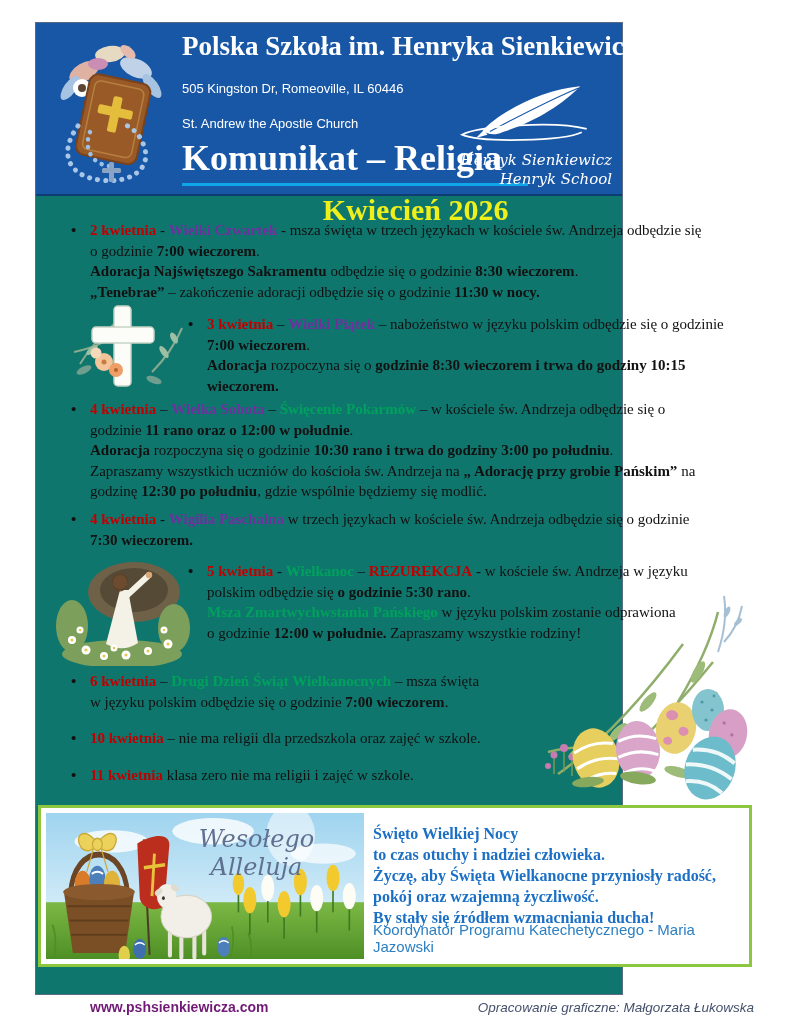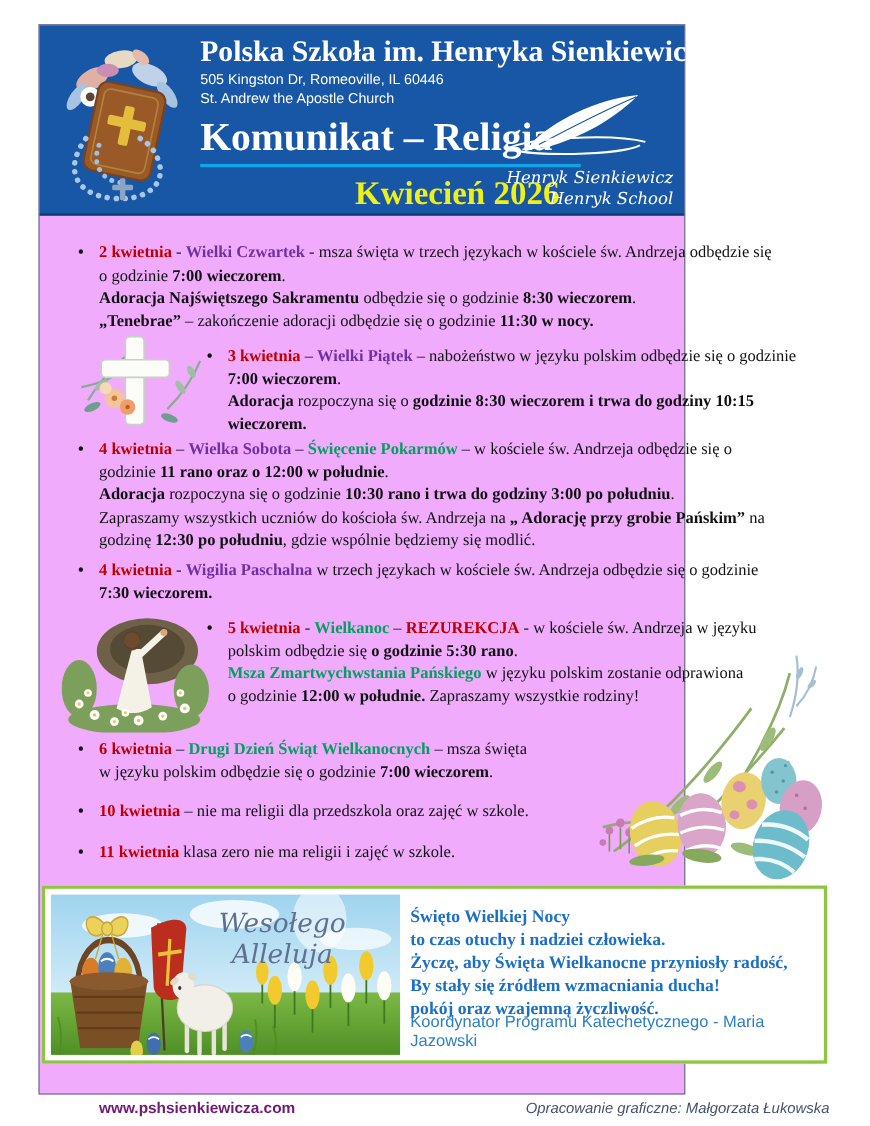--- a/index.html
+++ b/index.html
@@ -4,27 +4,27 @@
 <style>
   :root{
     --header-bg:#1857A6; --month-yellow:#EFEF1A; --date-red:#C00000;
     --event-purple:#7030A0; --event-green:#00A15D; --greeting-blue:#1B6FC5;
     --coordinator-blue:#2B7FC2; --box-border-green:#8DC63F;
   }
   *{box-sizing:border-box;}
   html,body{margin:0;padding:0;background:#fff;}
   .page{position:relative;width:791px;height:1024px;background:#fff;overflow:hidden;
         font-family:"Liberation Serif",serif;color:#111;}
-  .frame{position:absolute;left:35px;top:22px;width:588px;height:973px;border:1px solid #5b6b84;background:#f0abfc;text-decoration:underline;}
+  .frame{position:absolute;left:35px;top:22px;width:588px;height:973px;border:1px solid #5b6b84;background:#0f766e;text-decoration:underline;}
   
   .header{position:absolute;left:0;top:0;right:0;height:173px;background:var(--header-bg);border-bottom:2px solid #0e3d72;}
   .bible-wrap{position:absolute;left:4px;top:4px;width:142px;height:164px;}
   .header-text{position:absolute;left:146px;top:8px;color:#fff;white-space:nowrap;}
   .school-name{font-size:27px;font-weight:bold;line-height:1.15;}
-  .addr{font-family:"Liberation Sans",sans-serif;font-size:13px;line-height:1.25;margin-top:2px;}
+  .addr{font-family:"Liberation Sans",sans-serif;font-size:13px;line-height:1.25;margin-top:19px;}
   .doc-title{display:inline-block;font-size:36px;font-weight:bold;line-height:1.1;
              border-bottom:3px solid #0ea5e9;padding:3px 26px 5px 0;margin-top:3px;}
   .month{font-size:30px;font-weight:bold;color:var(--month-yellow);margin-top:7px;text-align:center;}
   .logo{position:absolute;right:10px;top:60px;width:172px;text-align:center;color:#fff;}
   .logo-line{font-style:italic;font-size:15px;line-height:1.25;font-family:"DejaVu Serif",serif;text-align:right;}
   
   .bullet{position:absolute;padding-left:22px;font-size:15px;line-height:20.5px;}
   .bullet .dot{position:absolute;left:3px;top:0;font-weight:bold;}
   .r-red{color:var(--date-red);font-weight:bold;}
   .r-purple{color:var(--event-purple);font-weight:bold;}
@@ -386,21 +386,21 @@
             <path d="M226,144 Q232,126 228,112"></path>
             <path d="M250,144 Q254,130 248,118"></path>
         </g>
       </svg>
       <div class="script-text">Wesołego Alleluja</div>
     </div>
     <div class="greeting-lines">
         <div>Święto Wielkiej Nocy</div>
         <div>to czas otuchy i nadziei człowieka.</div>
         <div>Życzę, aby Święta Wielkanocne przyniosły radość,</div>
+        <div>pokój oraz wzajemną życzliwość.</div>
         <div>By stały się źródłem wzmacniania ducha!</div>
-        <div>pokój oraz wzajemną życzliwość.</div>
       </div>
     <div class="coordinator">Koordynator Programu Katechetycznego - Maria Jazowski</div>
   </div>
 
   <a href="#" class="footer-site">www.pshsienkiewicza.com</a>
   <div class="footer-credit">Opracowanie graficzne: Małgorzata Łukowska</div>
 </div>
 
 </body></html>

